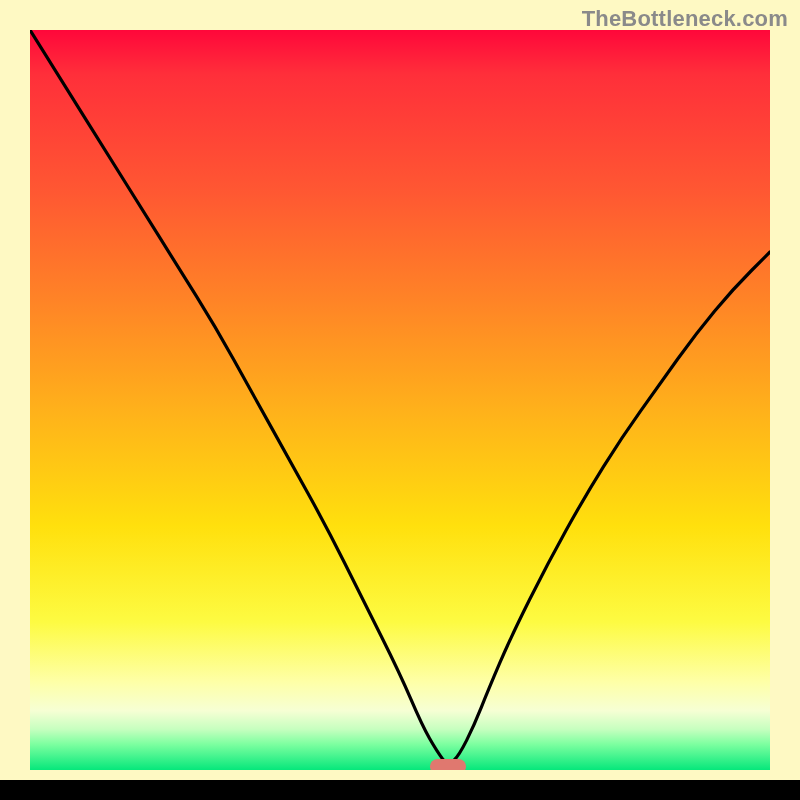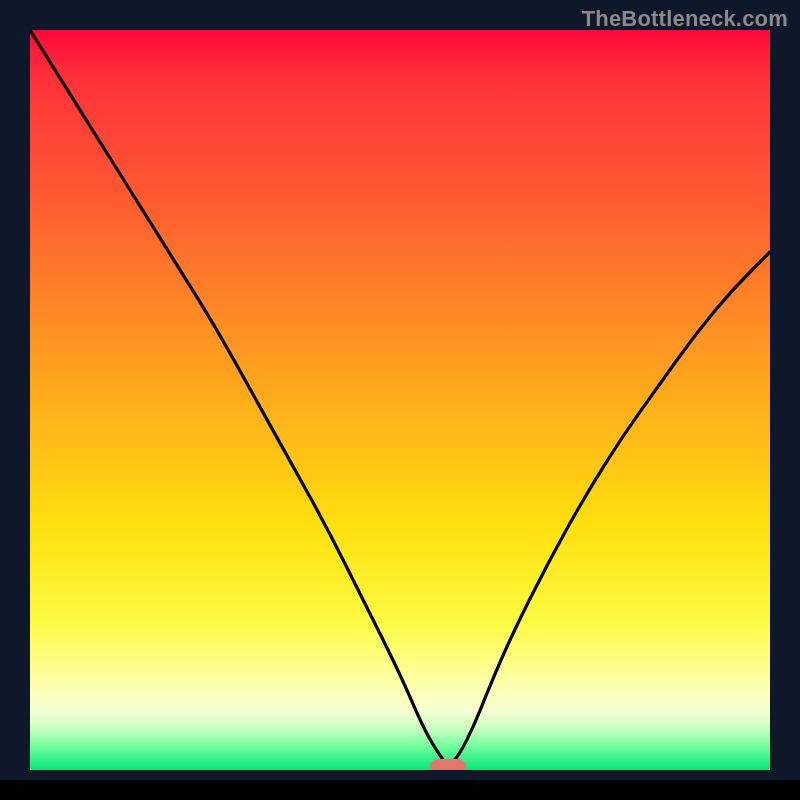--- a/index.html
+++ b/index.html
@@ -7,21 +7,21 @@
     padding: 0;
     width: 800px;
     height: 800px;
     background: #000;
     overflow: hidden;
   }
   .frame {
     position: relative;
     width: 800px;
     height: 780px;
-    background: #0f172a;
+    background: #fef9c3;
   }
   .watermark {
     position: absolute;
     top: 6px;
     right: 12px;
     font-family: Arial, Helvetica, sans-serif;
     font-size: 22px;
     font-weight: 600;
     color: #8a8a8a;
     letter-spacing: 0.2px;

